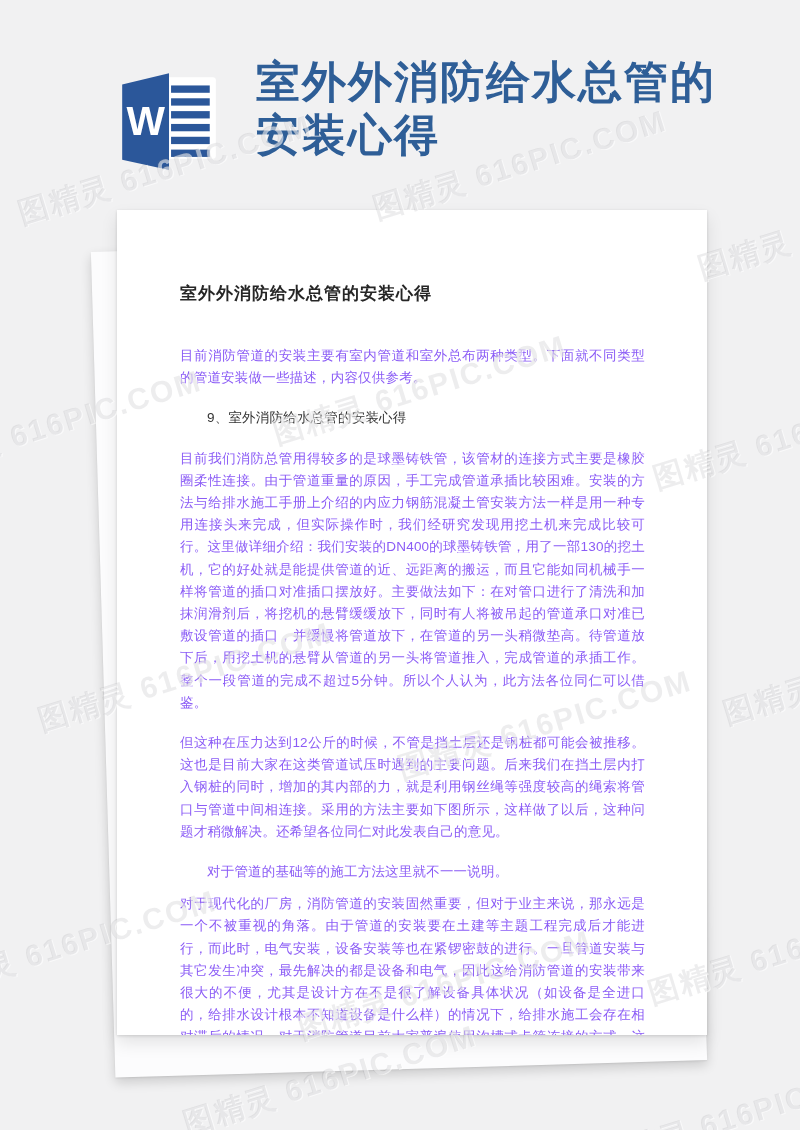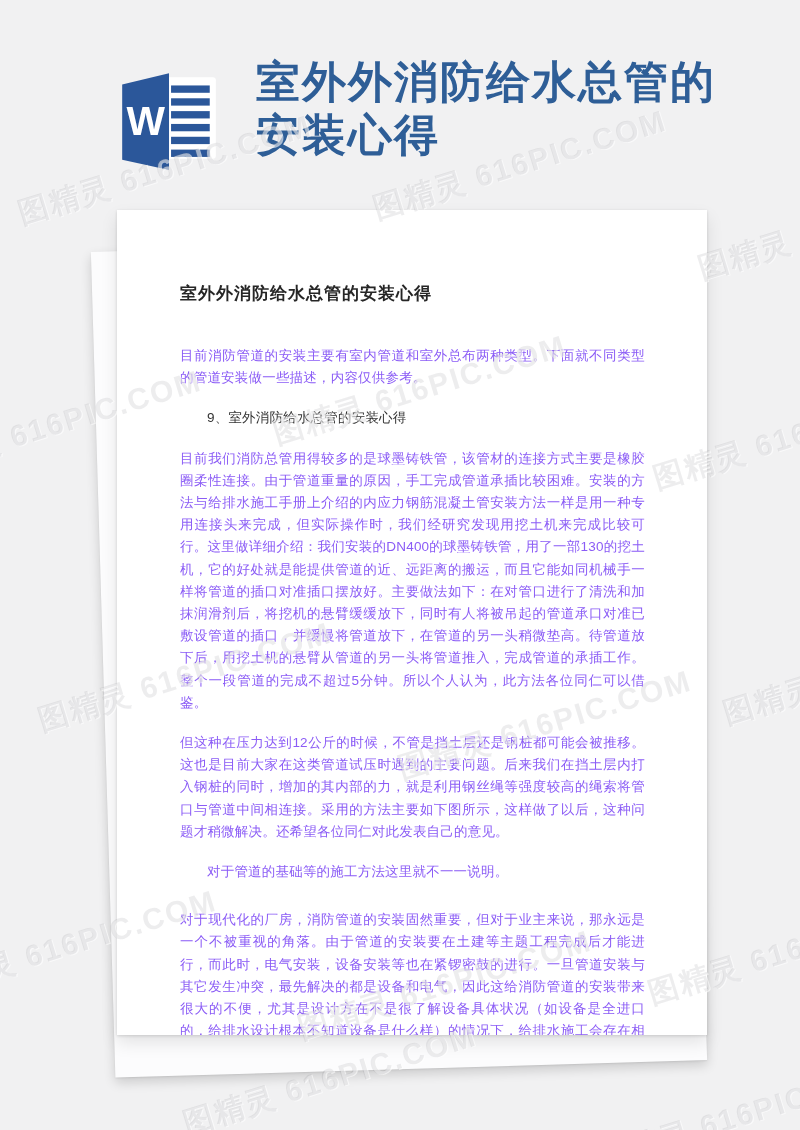--- a/index.html
+++ b/index.html
@@ -50,21 +50,21 @@
     font-family:Liberation Sans, sans-serif;
     font-size:13.5px;line-height:22.2px;letter-spacing:0.2px;
     color:#8b5cf6;
     text-align:justify;
   }
   p.list-item{
     font-family:"Liberation Sans", sans-serif;
     text-indent:2em;color:#333333;
   }
   p.tight{}
-  p.note{text-indent:2em;margin-bottom:26px;}
+  p.note{text-indent:2em;margin-bottom:10px;}
 
   
   .wm{
     position:absolute;
     transform:translate(-50%,-50%) rotate(-17deg);
     font-family:"Liberation Sans", sans-serif;
     font-size:30px;font-weight:bold;letter-spacing:2px;
     white-space:nowrap;
     color:rgba(118,118,124,0.13);
     text-shadow:1px 1px 0 rgba(255,255,255,0.6);

